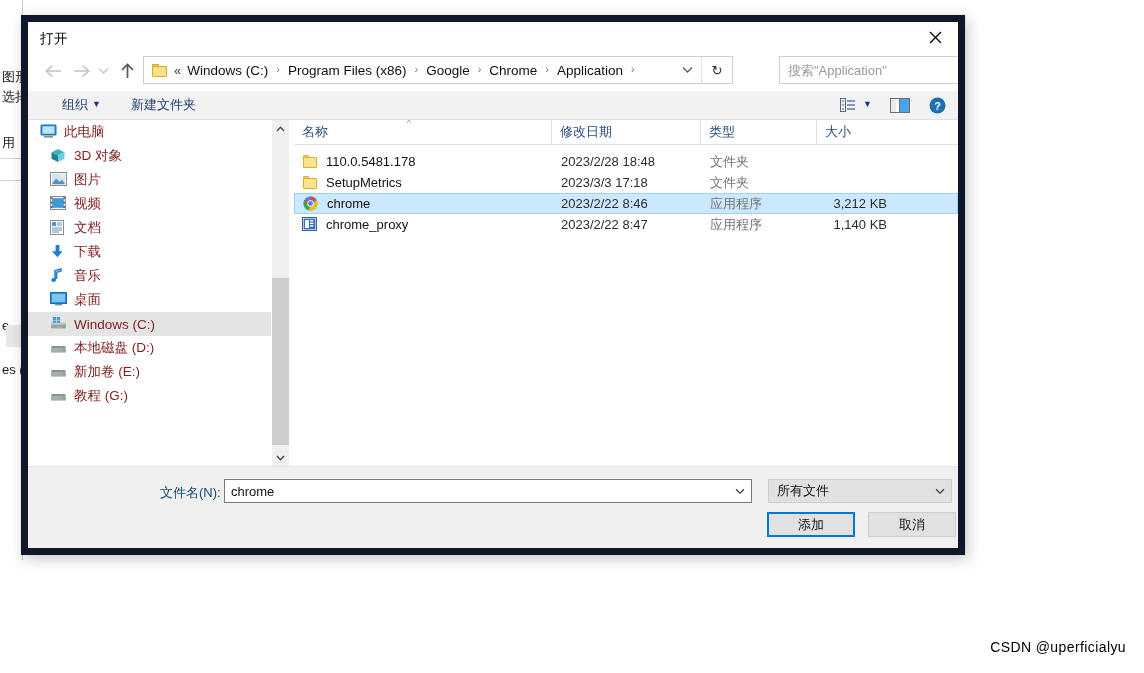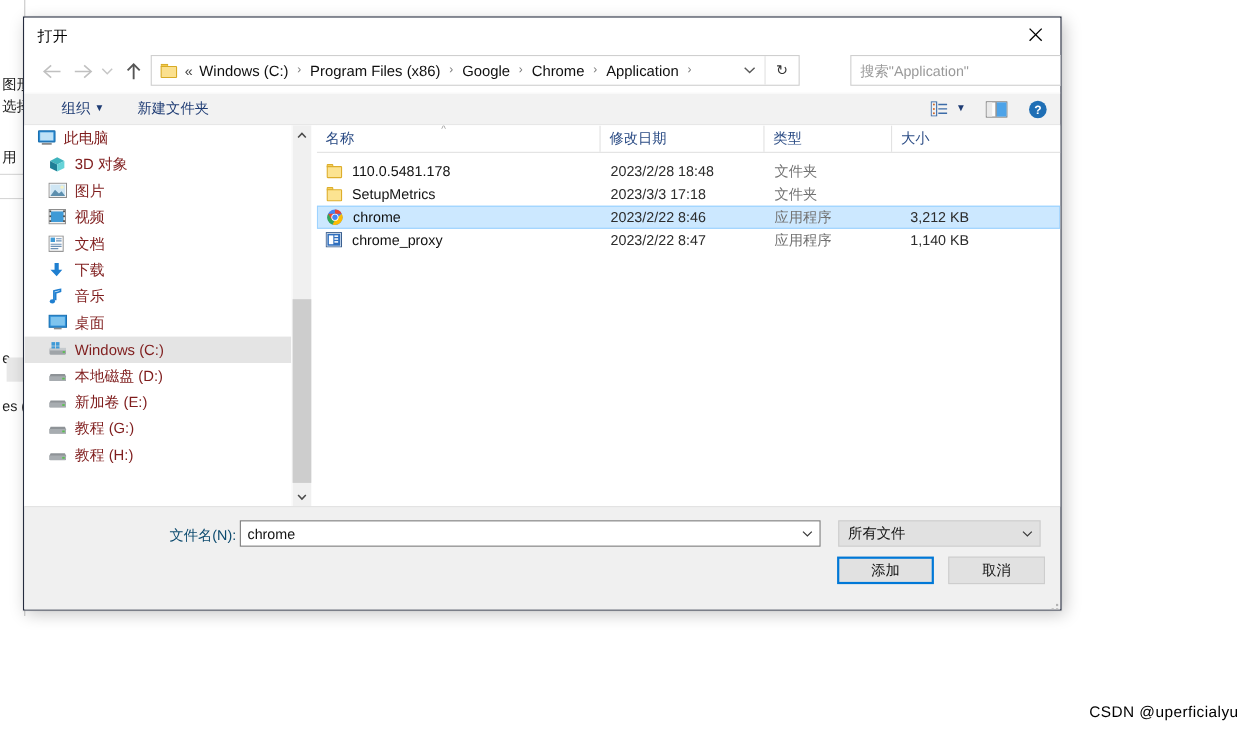--- a/index.html
+++ b/index.html
@@ -49,21 +49,21 @@
   }
 
   
   #dialog {
     position: absolute;
     left: 21px;
     top: 15px;
     width: 944px;
     height: 540px;
     background: #ffffff;
-    border: 1px solid #0f172a;
+    border: 7px solid #0f172a;
     box-shadow: 0 0 0 1px rgba(0,0,0,0.03), 3px 4px 14px rgba(0,0,0,0.22);
     box-sizing: border-box;
     overflow: hidden;
   }
 
   
   .titlebar {
     position: relative;
     height: 32px;
     background: #ffffff;
@@ -759,30 +759,20 @@
           <span class="tree-ico">
             <svg width="17" height="14" viewBox="0 0 17 14">
                 <path d="M2 6 h13 l1 2.2 v4 H1 v-4 Z" fill="#8e9397"></path>
                 <rect x="1" y="8" width="15" height="4.4" rx="0.8" fill="#a7acb0"></rect>
                 <rect x="12.6" y="9.4" width="2.2" height="1.6" fill="#56c14c"></rect>
               </svg>
           </span>
           <span class="tl">教程 (G:)</span>
         </div>
 
-        <div class="tree-item lvl1">
-          <span class="tree-ico">
-            <svg width="17" height="14" viewBox="0 0 17 14">
-                <path d="M2 6 h13 l1 2.2 v4 H1 v-4 Z" fill="#8e9397"></path>
-                <rect x="1" y="8" width="15" height="4.4" rx="0.8" fill="#a7acb0"></rect>
-                <rect x="12.6" y="9.4" width="2.2" height="1.6" fill="#56c14c"></rect>
-              </svg>
-          </span>
-          <span class="tl">教程 (H:)</span>
-        </div>
       </div>
 
       <div class="tree-sb">
         <div class="arr up">
           <svg width="9" height="6" viewBox="0 0 9 6">
               <path d="M1 5 L4.5 1.3 L8 5" fill="none" stroke="#4a4a4a" stroke-width="1.4"></path>
             </svg>
         </div>
         <div class="thumb"></div>
         <div class="arr dn">

